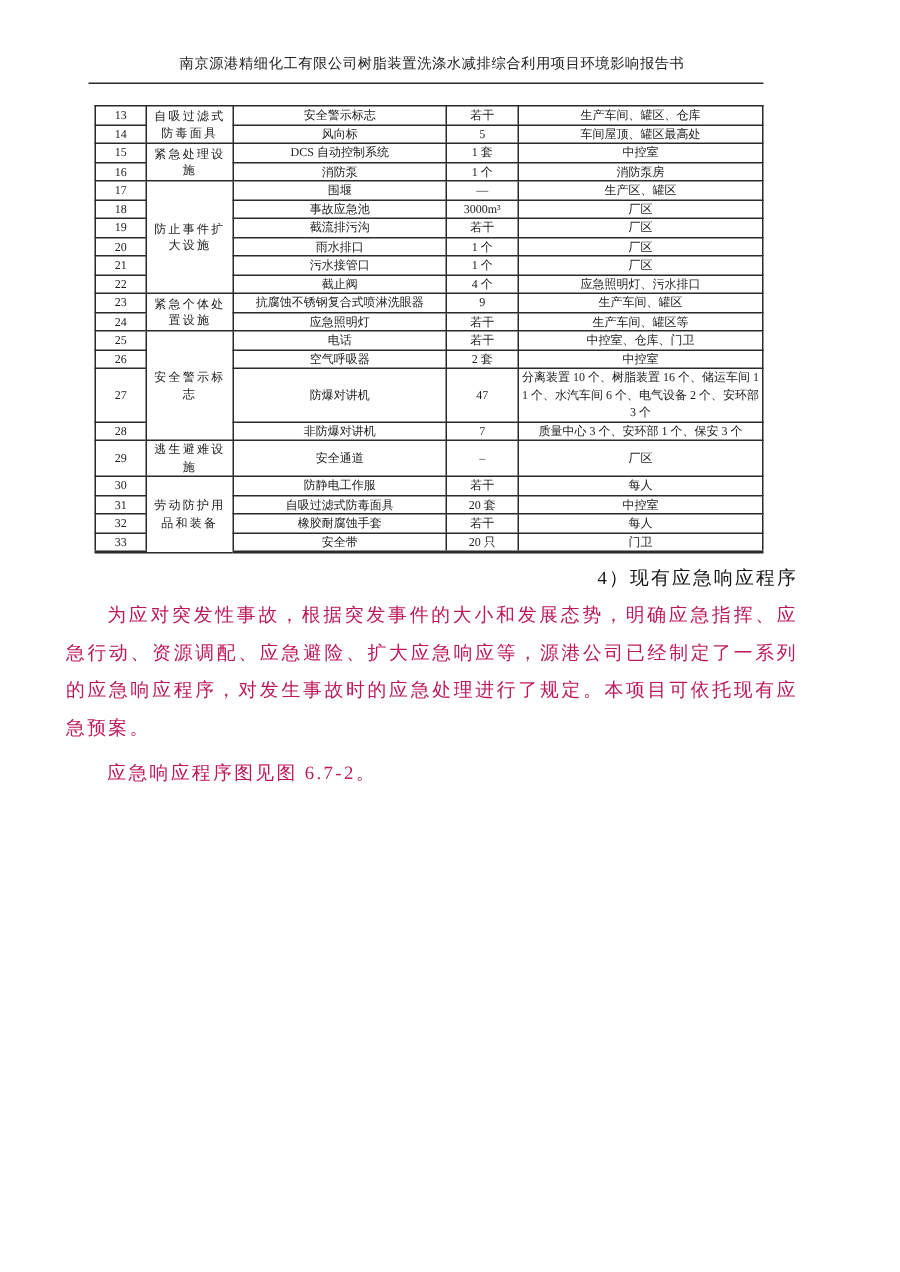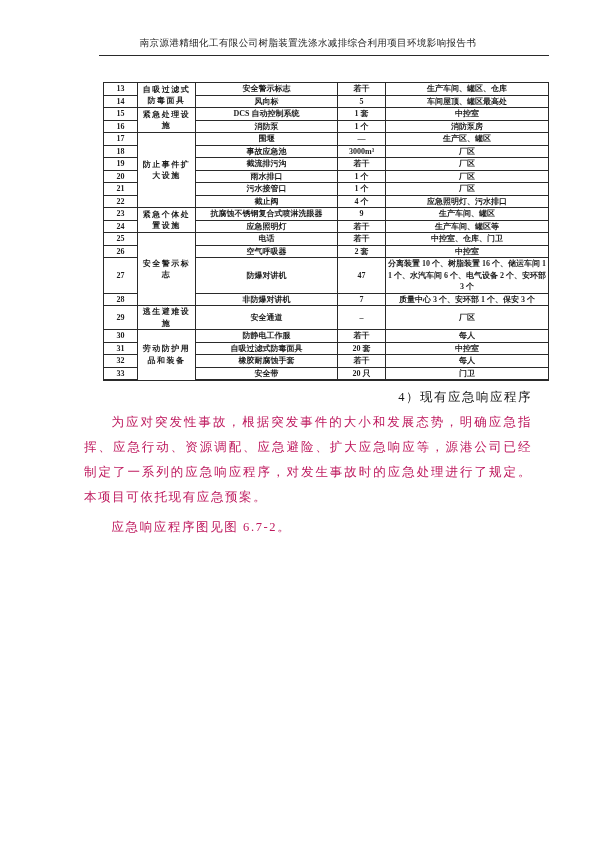--- a/index.html
+++ b/index.html
@@ -2,21 +2,21 @@
 <html><head>
 <meta charset="utf-8">
 <style>
   html, body { margin: 0; padding: 0; background: #ffffff; }
   .page {
     position: relative;
     width: 600px;
     height: 716px;
     background: #ffffff;
     box-sizing: border-box;
-    padding: 36px 68px 0 84px;
+    padding: 36px 68px 0 44px;
     font-family: "Liberation Serif", serif;
     color: #1c1c1c;
     overflow: hidden;
   }
   .header-title {
     text-align: center;
     font-size: 9.5px;
     letter-spacing: 0.4px;
     line-height: 14px;
     white-space: nowrap;
@@ -25,23 +25,22 @@
   .header-rule {
     height: 1px;
     background: #2a2a2a;
     margin: 5px 0 0 15px;
     width: 450px;
   }
   table.equip-table {
     border-collapse: collapse;
     table-layout: fixed;
     width: 445px;
-    margin: 26px 0 0 19px;
+    margin: 14px 0 0 19px;
     font-size: 8px;
-    font-weight: bold;
   }
   table.equip-table td {
     border: 1px solid #2a2a2a;
     text-align: center;
     vertical-align: middle;
     line-height: 11.5px;
     padding: 0 2px;
     overflow: hidden;
     word-break: break-all;
   }

